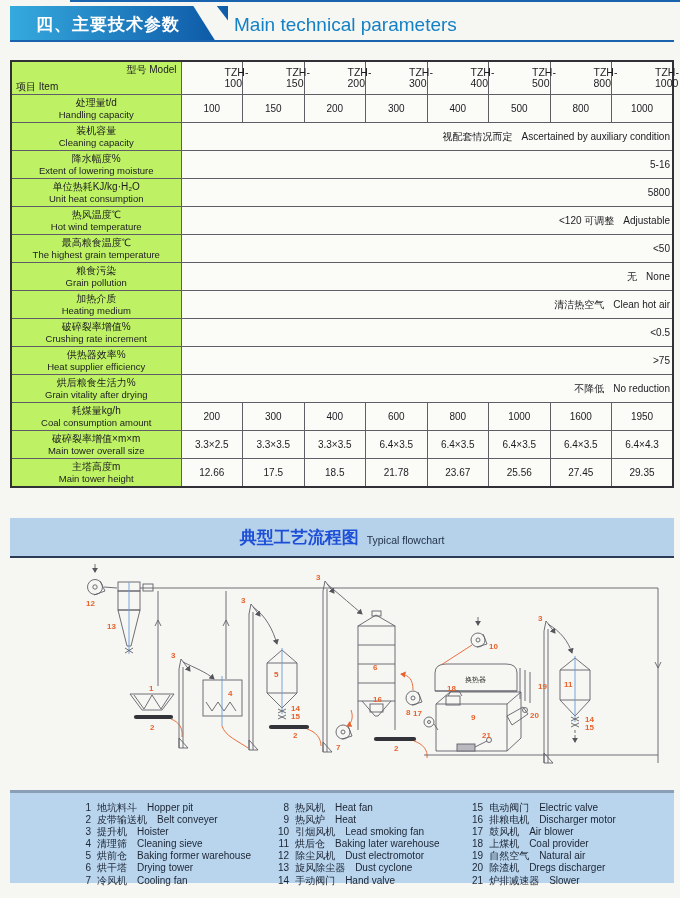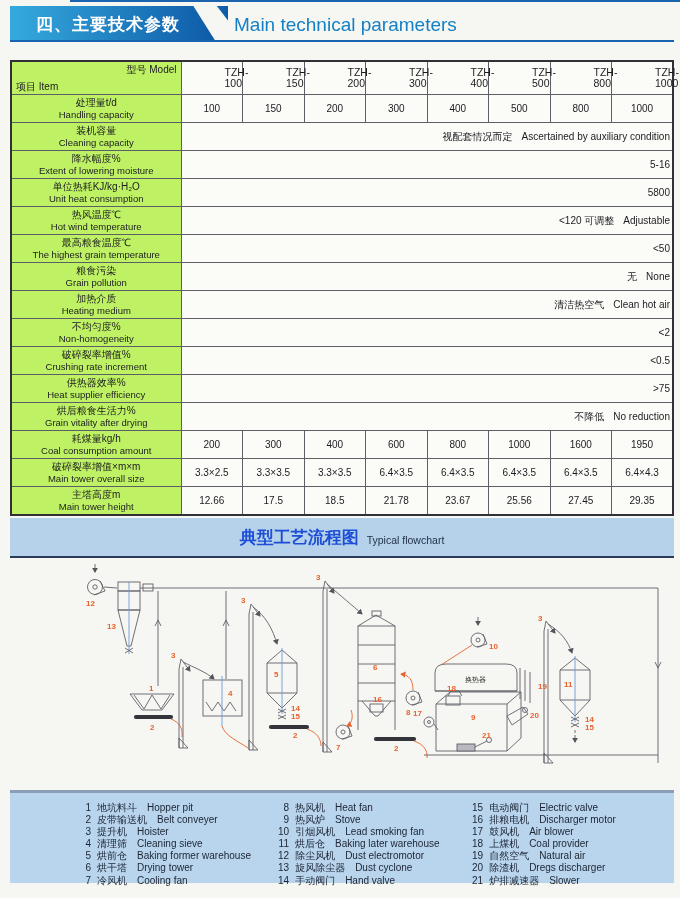--- a/index.html
+++ b/index.html
@@ -173,31 +173,20 @@
         </tr>
         <tr>
           <td class="param">
             <div class="zh">加热介质</div>
             <div class="en">Heating medium</div>
           </td>
           <td colspan="8">
             <div class="spanflex">
               <span>清洁热空气</span>
               <span>Clean hot air</span>
-            </div>
-          </td>
-        </tr>
-        <tr>
-          <td class="param">
-            <div class="zh">不均匀度%</div>
-            <div class="en">Non-homogeneity</div>
-          </td>
-          <td colspan="8">
-            <div class="spanflex">
-              <span>&lt;2</span>
             </div>
           </td>
         </tr>
         <tr>
           <td class="param">
             <div class="zh">破碎裂率增值%</div>
             <div class="en">Crushing rate increment</div>
           </td>
           <td colspan="8">
             <div class="spanflex">
@@ -509,21 +498,21 @@
     </div>
   <div class="lcol" id="lcol1">
       <div class="lrow">
         <span class="n">8</span>
         <span class="zh">热风机</span>
         <span class="en">Heat fan</span>
       </div>
       <div class="lrow">
         <span class="n">9</span>
         <span class="zh">热风炉</span>
-        <span class="en">Stove</span>
+        <span class="en">Heat</span>
       </div>
       <div class="lrow">
         <span class="n">10</span>
         <span class="zh">引烟风机</span>
         <span class="en">Lead smoking fan</span>
       </div>
       <div class="lrow">
         <span class="n">11</span>
         <span class="zh">烘后仓</span>
         <span class="en">Baking later warehouse</span>

